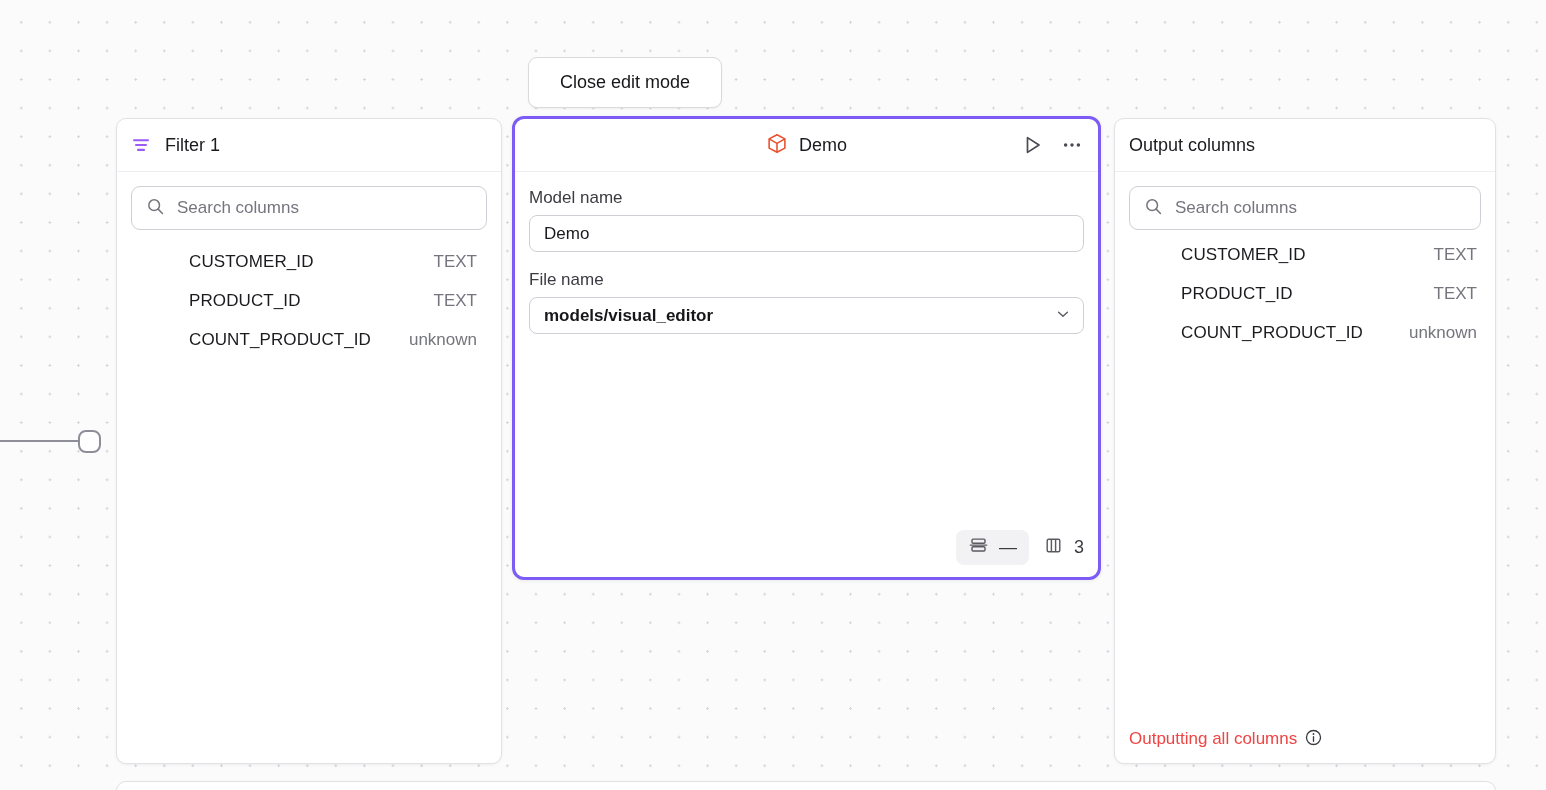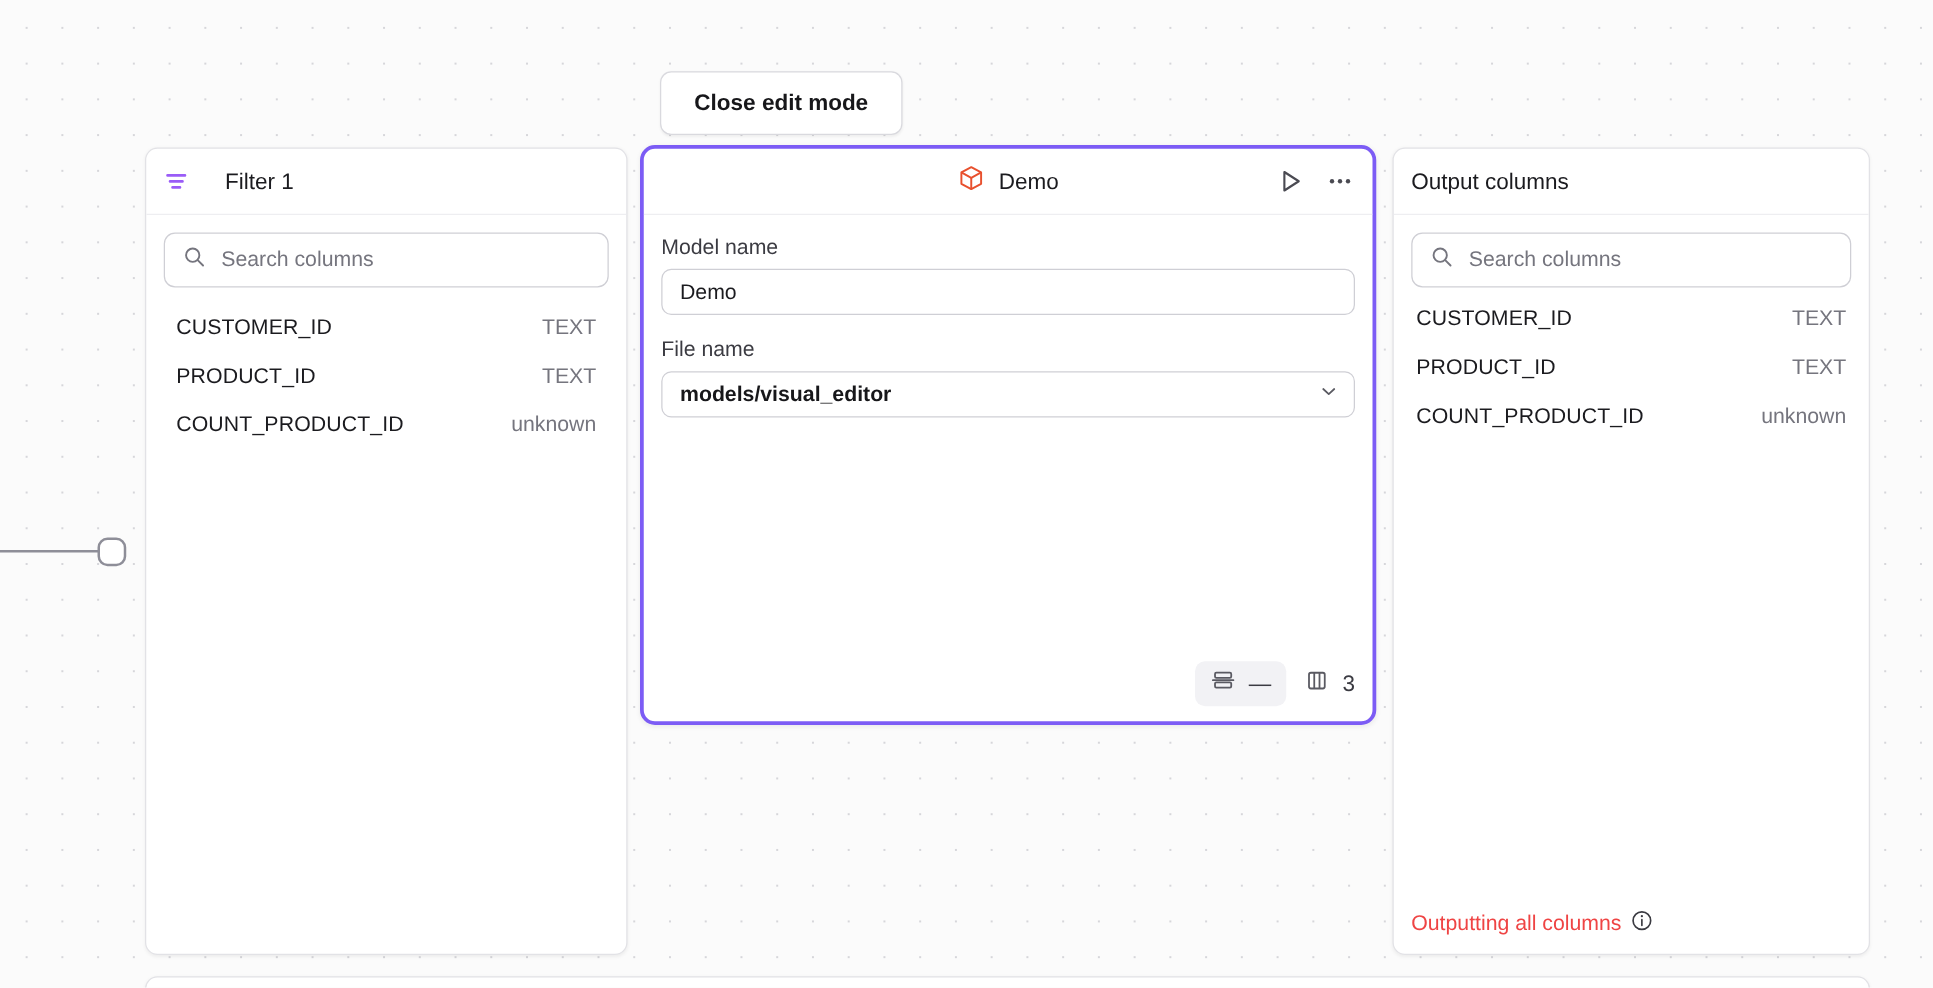--- a/index.html
+++ b/index.html
@@ -39,21 +39,21 @@
   
   #close-edit-mode {
     position: absolute;
     left: 528px; top: 57px;
     width: 194px; height: 51px;
     background: #ffffff;
     border: 1px solid #d9d9de;
     border-radius: 9px;
     font-family: "Liberation Sans", sans-serif;
     font-size: 18px;
-    font-weight: bold;
+    font-weight: normal;
     color: #17171a;
     cursor: pointer;
     box-shadow: 0 1px 2px rgba(16,16,20,.05);
   }
 
   
   .panel {
     position: absolute;
     background: #ffffff;
     border: 1px solid #e2e2e6;
@@ -64,21 +64,20 @@
     overflow: hidden;
   }
   .panel-header {
     height: 53px;
     flex: 0 0 53px;
     display: flex;
     align-items: center;
     border-bottom: 1px solid #eeeef1;
     padding: 0 14px;
     position: relative;
-    gap: 15px;
   }
   .panel-title {
     font-size: 18px;
     color: #1b1b1f;
   }
   .panel-body {
     flex: 1 1 auto;
     padding: 14px;
     position: relative;
     overflow: hidden;
@@ -113,21 +112,21 @@
 
   
   .col-list { margin-top: 22px; }
   .col-row {
     display: flex;
     align-items: baseline;
     justify-content: space-between;
     height: 39px;
     padding: 0 10px 0 10px;
   }
-  .col-name { font-size: 17px; color: #1b1b1f; letter-spacing: .1px; }
+  .col-name { font-size: 17px; color: #1b1b1f; letter-spacing: .1px; margin-left: 48px; }
   .col-type { font-size: 17px; color: #75757e; }
 
   
   #panel-model {
     left: 512px; top: 116px; width: 589px; height: 464px;
     border: 3px solid #7c5cf5;
     border-radius: 12px;
     box-shadow: 0 1px 4px rgba(16,16,20,.07);
   }
   #panel-model .panel-header {

